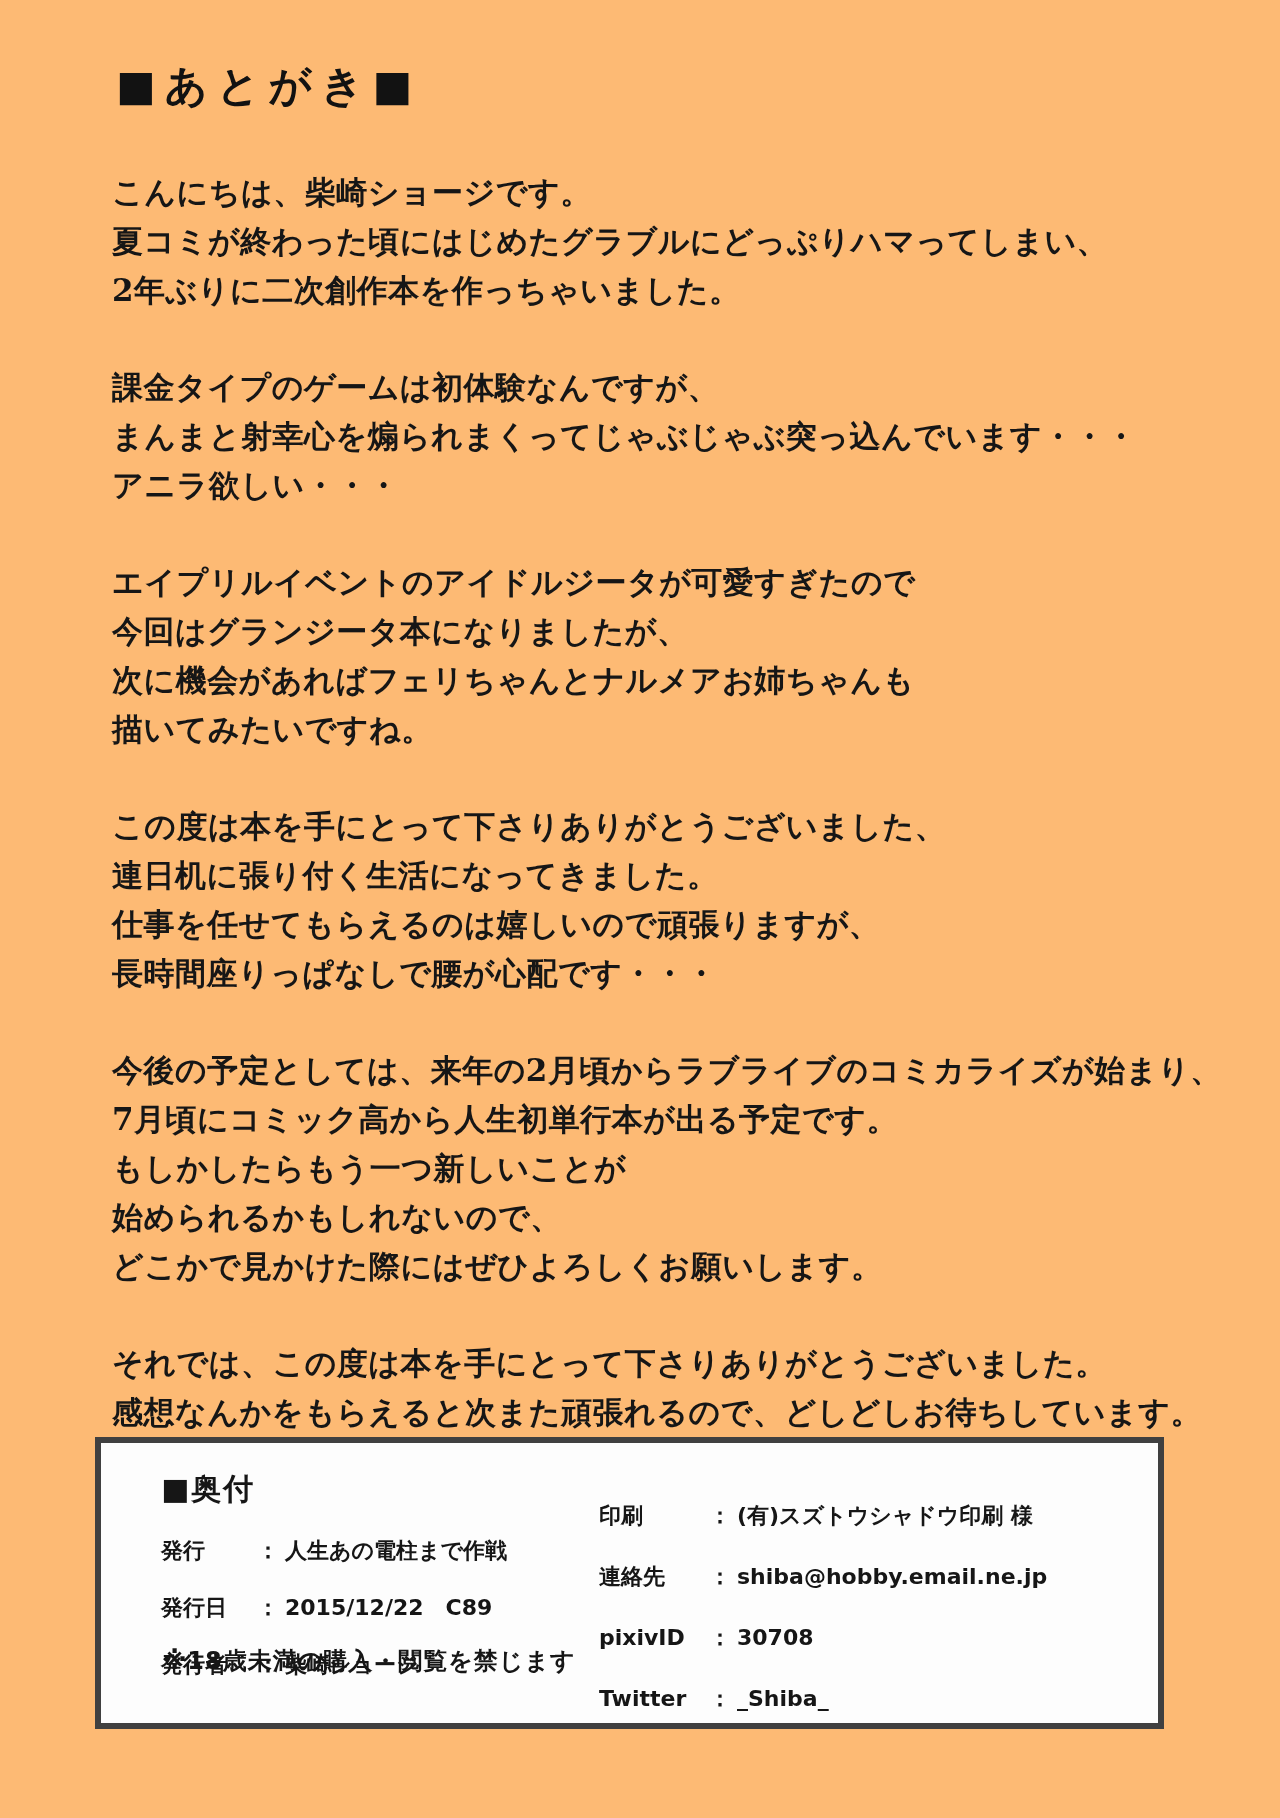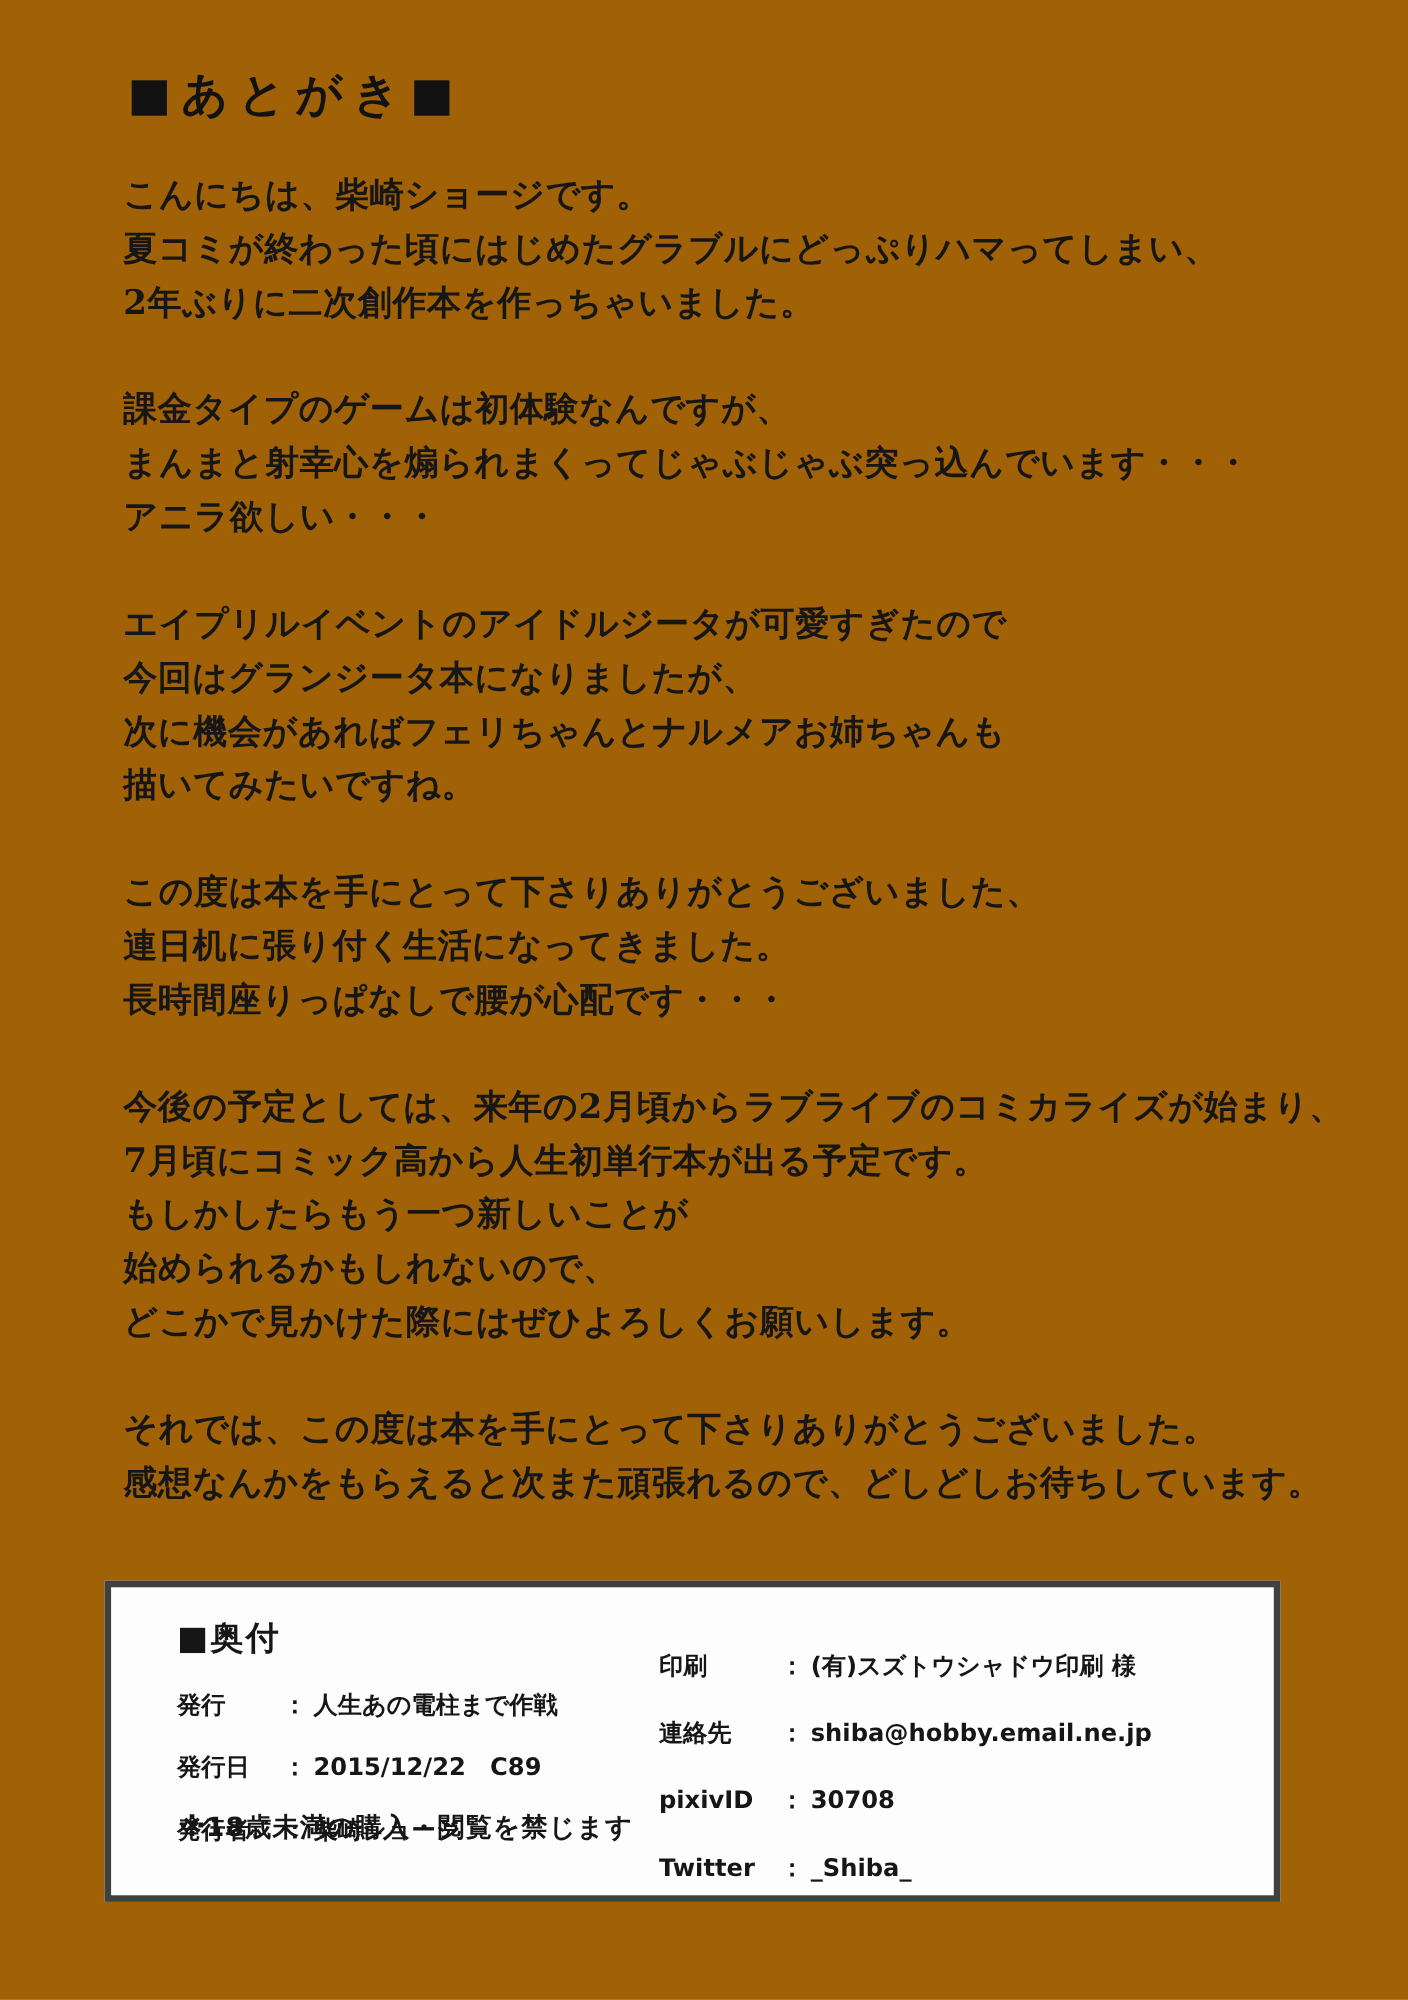--- a/index.html
+++ b/index.html
@@ -6,40 +6,40 @@
   body {
     width: 1280px;
     height: 1818px;
     background: #f4f4f4;
     font-family: "DejaVu Serif", "Liberation Serif", serif;
   }
   .page {
     position: relative;
     width: 1280px;
     height: 1818px;
-    background: #a16207;
+    background: #fdba74;
     color: #161616;
     overflow: hidden;
   }
   .content {
     position: absolute;
     top: 58px;
     left: 112px;
     right: 90px;
   }
   .title {
     font-size: 42px;
     font-weight: 700;
     letter-spacing: 9px;
     margin: 0 0 0 4px;
     color: #121212;
   }
   .para { margin: 0; padding: 0; }
   .para + .para { margin-top: 48px; }
-  .first-para { margin-top: 39px; }
+  .first-para { margin-top: 54px; }
   .line {
     margin: 0;
     font-size: 31px;
     line-height: 49px;
     font-weight: 600;
     letter-spacing: 0.5px;
     white-space: nowrap;
   }
   
   .colophon {
@@ -111,20 +111,21 @@
     <div class="para">
       <p class="line">エイプリルイベントのアイドルジータが可愛すぎたので</p>
       <p class="line">今回はグランジータ本になりましたが、</p>
       <p class="line">次に機会があればフェリちゃんとナルメアお姉ちゃんも</p>
       <p class="line">描いてみたいですね。</p>
     </div>
 
     <div class="para">
       <p class="line">この度は本を手にとって下さりありがとうございました、</p>
       <p class="line">連日机に張り付く生活になってきました。</p>
+      <p class="line">仕事を任せてもらえるのは嬉しいので頑張りますが、</p>
       <p class="line">長時間座りっぱなしで腰が心配です・・・</p>
     </div>
 
     <div class="para">
       <p class="line">今後の予定としては、来年の2月頃からラブライブのコミカライズが始まり、</p>
       <p class="line">7月頃にコミック高から人生初単行本が出る予定です。</p>
       <p class="line">もしかしたらもう一つ新しいことが</p>
       <p class="line">始められるかもしれないので、</p>
       <p class="line">どこかで見かけた際にはぜひよろしくお願いします。</p>
     </div>

